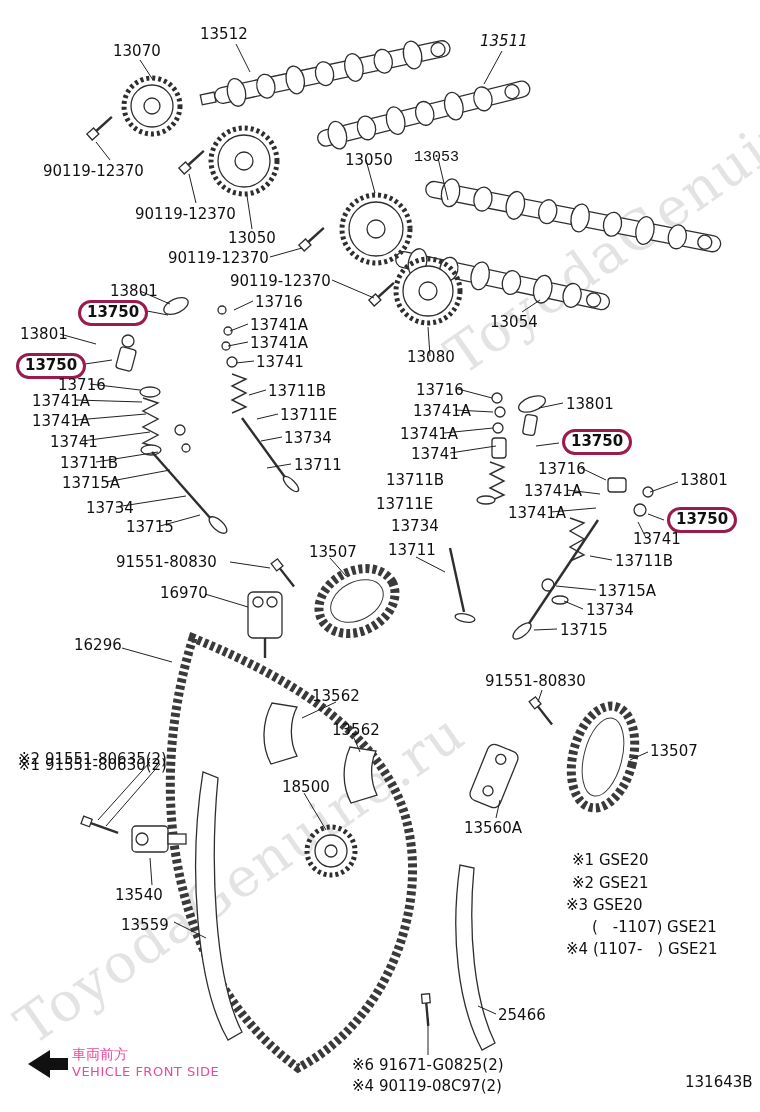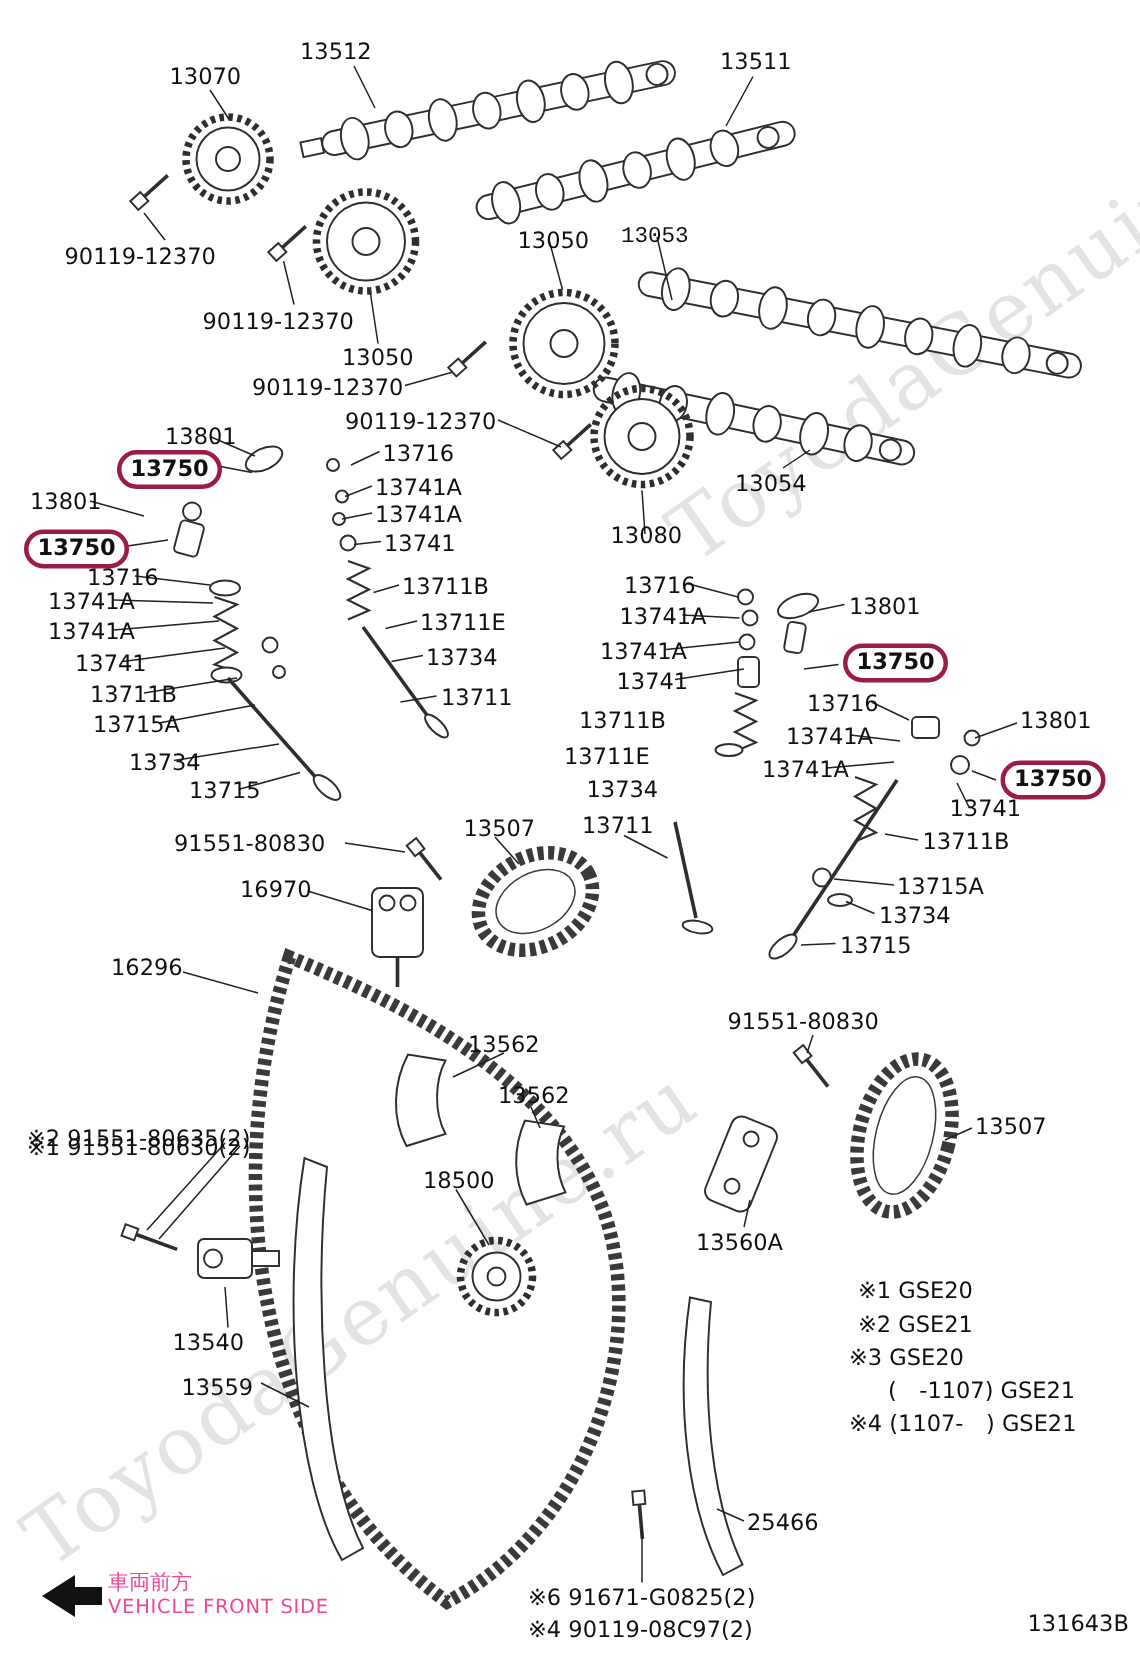--- a/index.html
+++ b/index.html
@@ -244,21 +244,21 @@
       M542,690 L538,702 M304,793 L326,830 M648,752 L630,760 M496,818 L500,800
       M152,885 L150,858 M174,922 L206,938 M496,1014 L478,1006
       M150,762 L98,820 M160,764 L106,826 M428,1055 L428,1018"></path>
 
     <polygon class="solid" points="28,1064 50,1050 50,1058 68,1058 68,1070 50,1070 50,1078"></polygon>
   </svg>
 
   <div class="labels">
       <div class="part-label" style="left: 113px; top: 43px;">13070</div>
       <div class="part-label" style="left: 200px; top: 26px;">13512</div>
-      <div class="part-label" style="left: 480px; top: 33px;">13511</div>
+      <div class="part-label" style="left: 480px; top: 33px; font-style: italic;">13511</div>
       <div class="part-label" style="left: 43px; top: 163px;">90119-12370</div>
       <div class="part-label" style="left: 135px; top: 206px;">90119-12370</div>
       <div class="part-label" style="left: 345px; top: 152px;">13050</div>
       <div class="part-label" style="left: 414px; top: 149px; font-family: Liberation Mono, monospace;">13053</div>
       <div class="part-label" style="left: 168px; top: 250px;">90119-12370</div>
       <div class="part-label" style="left: 228px; top: 230px;">13050</div>
       <div class="part-label" style="left: 230px; top: 273px;">90119-12370</div>
       <div class="part-label" style="left: 110px; top: 283px;">13801</div>
       <div class="part-label highlighted" style="left: 78px; top: 300px;">13750</div>
       <div class="part-label" style="left: 255px; top: 294px;">13716</div>

